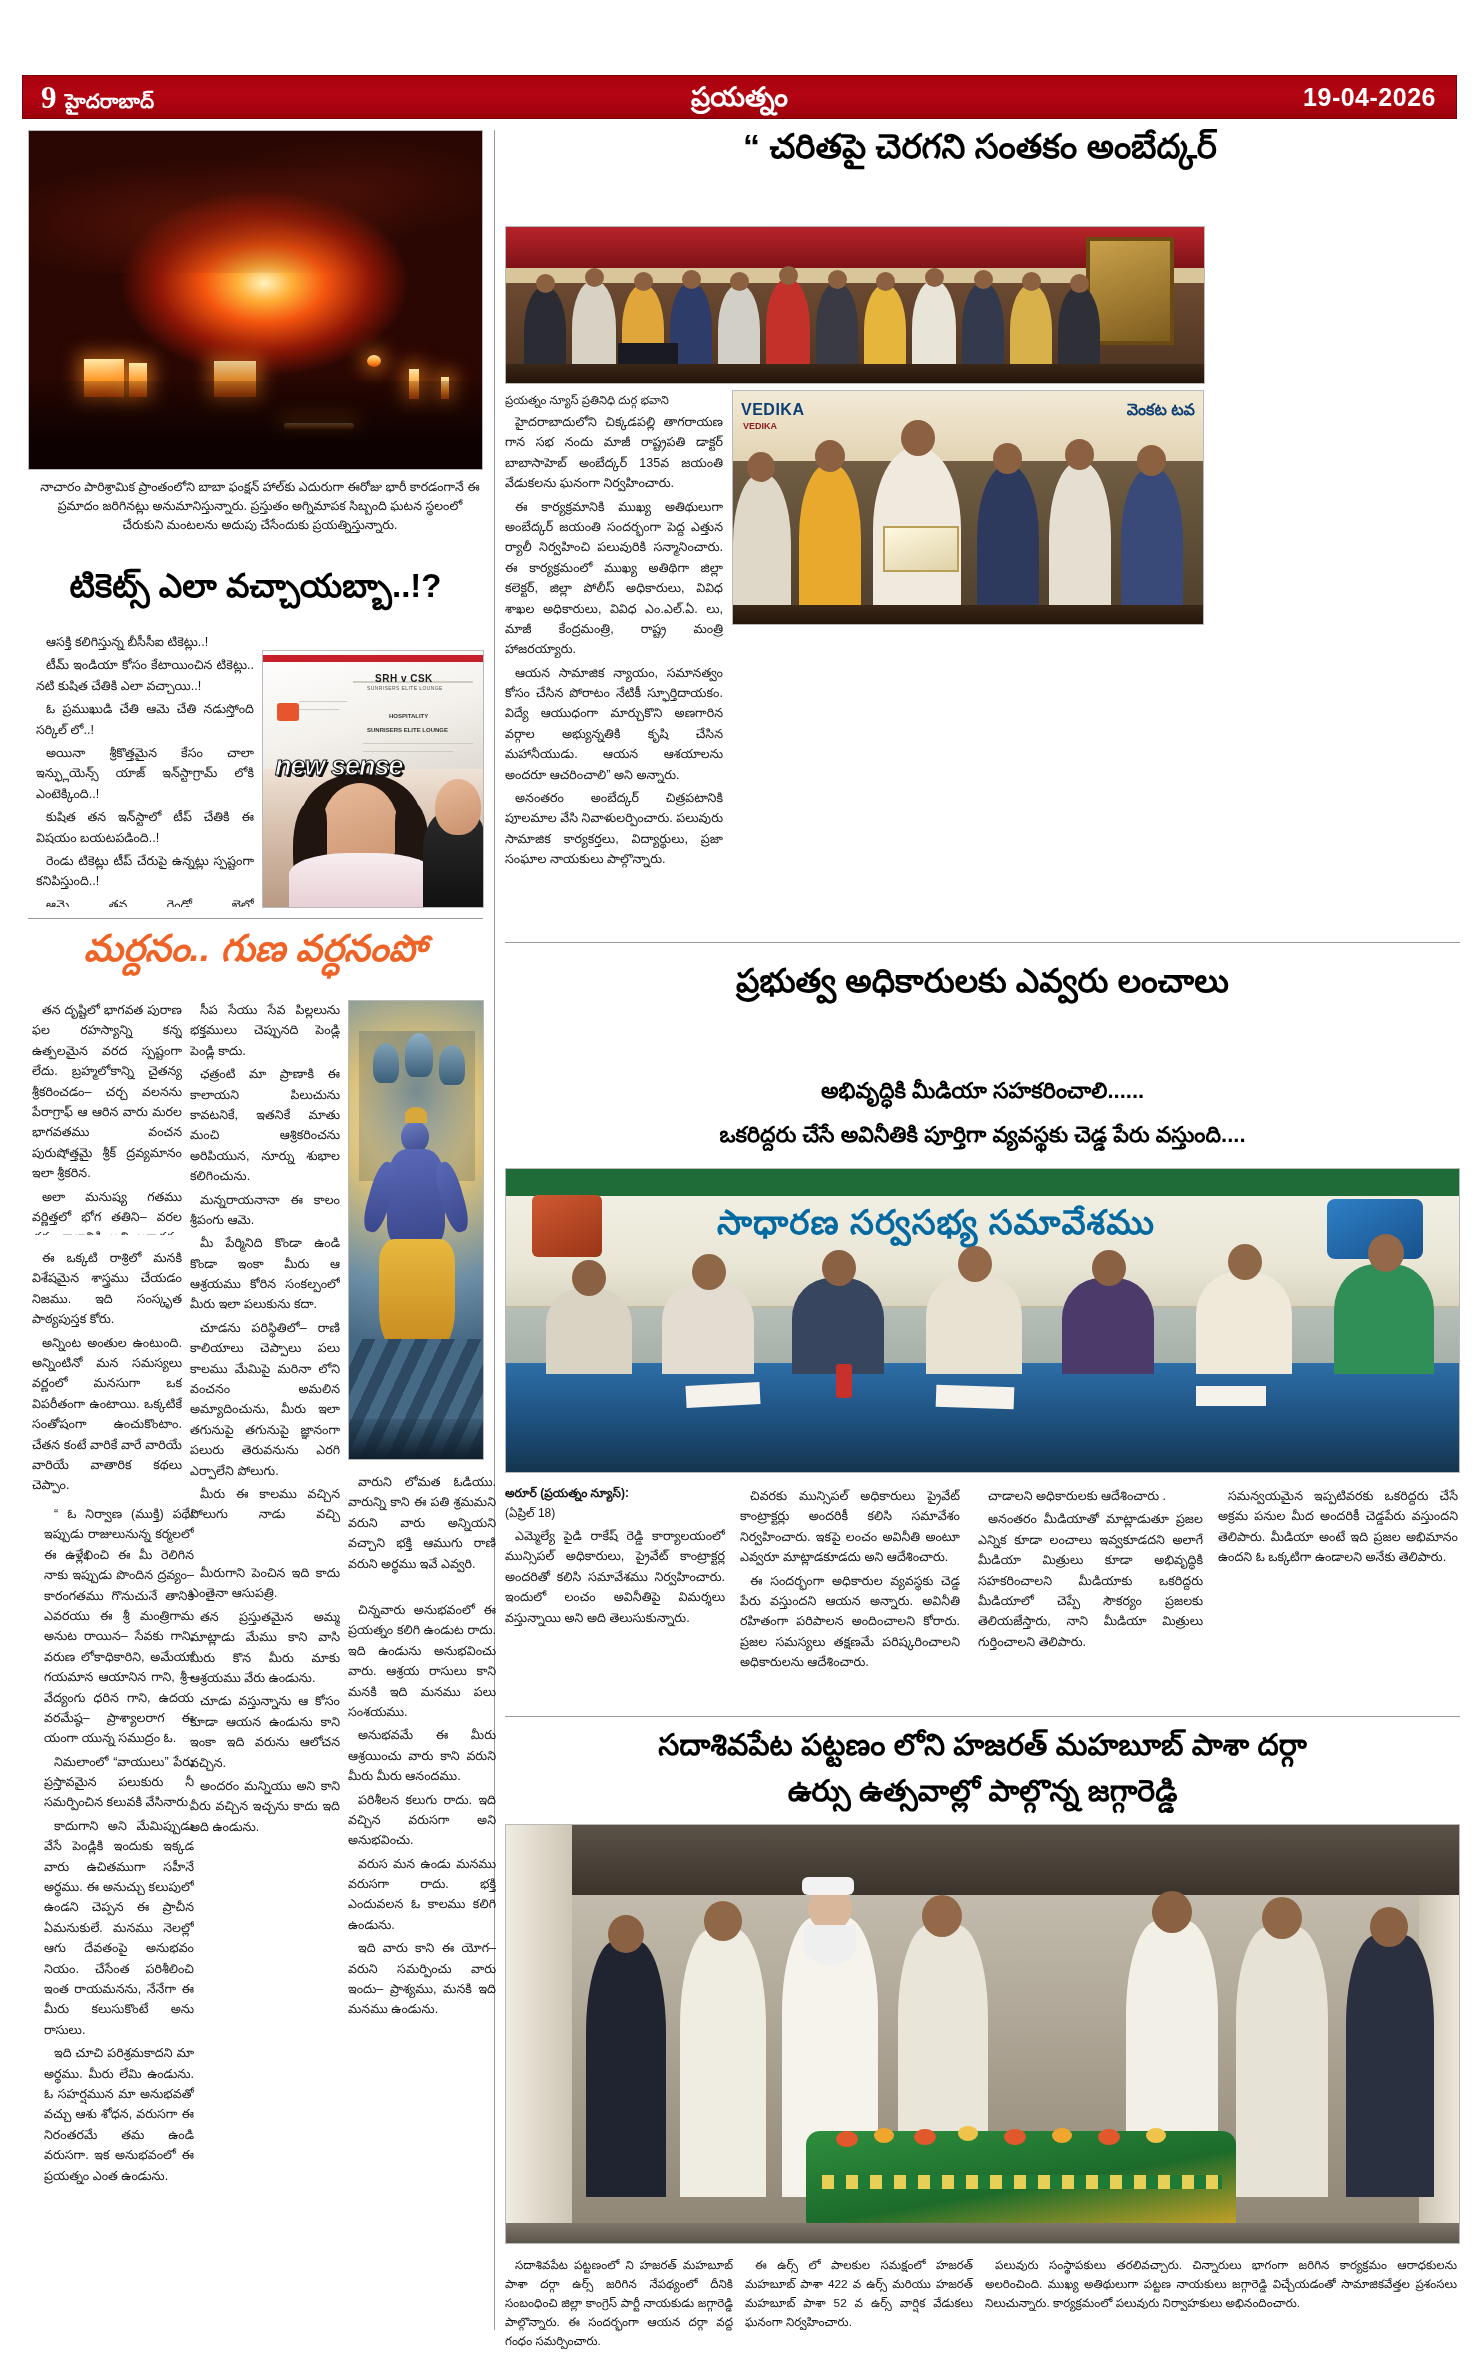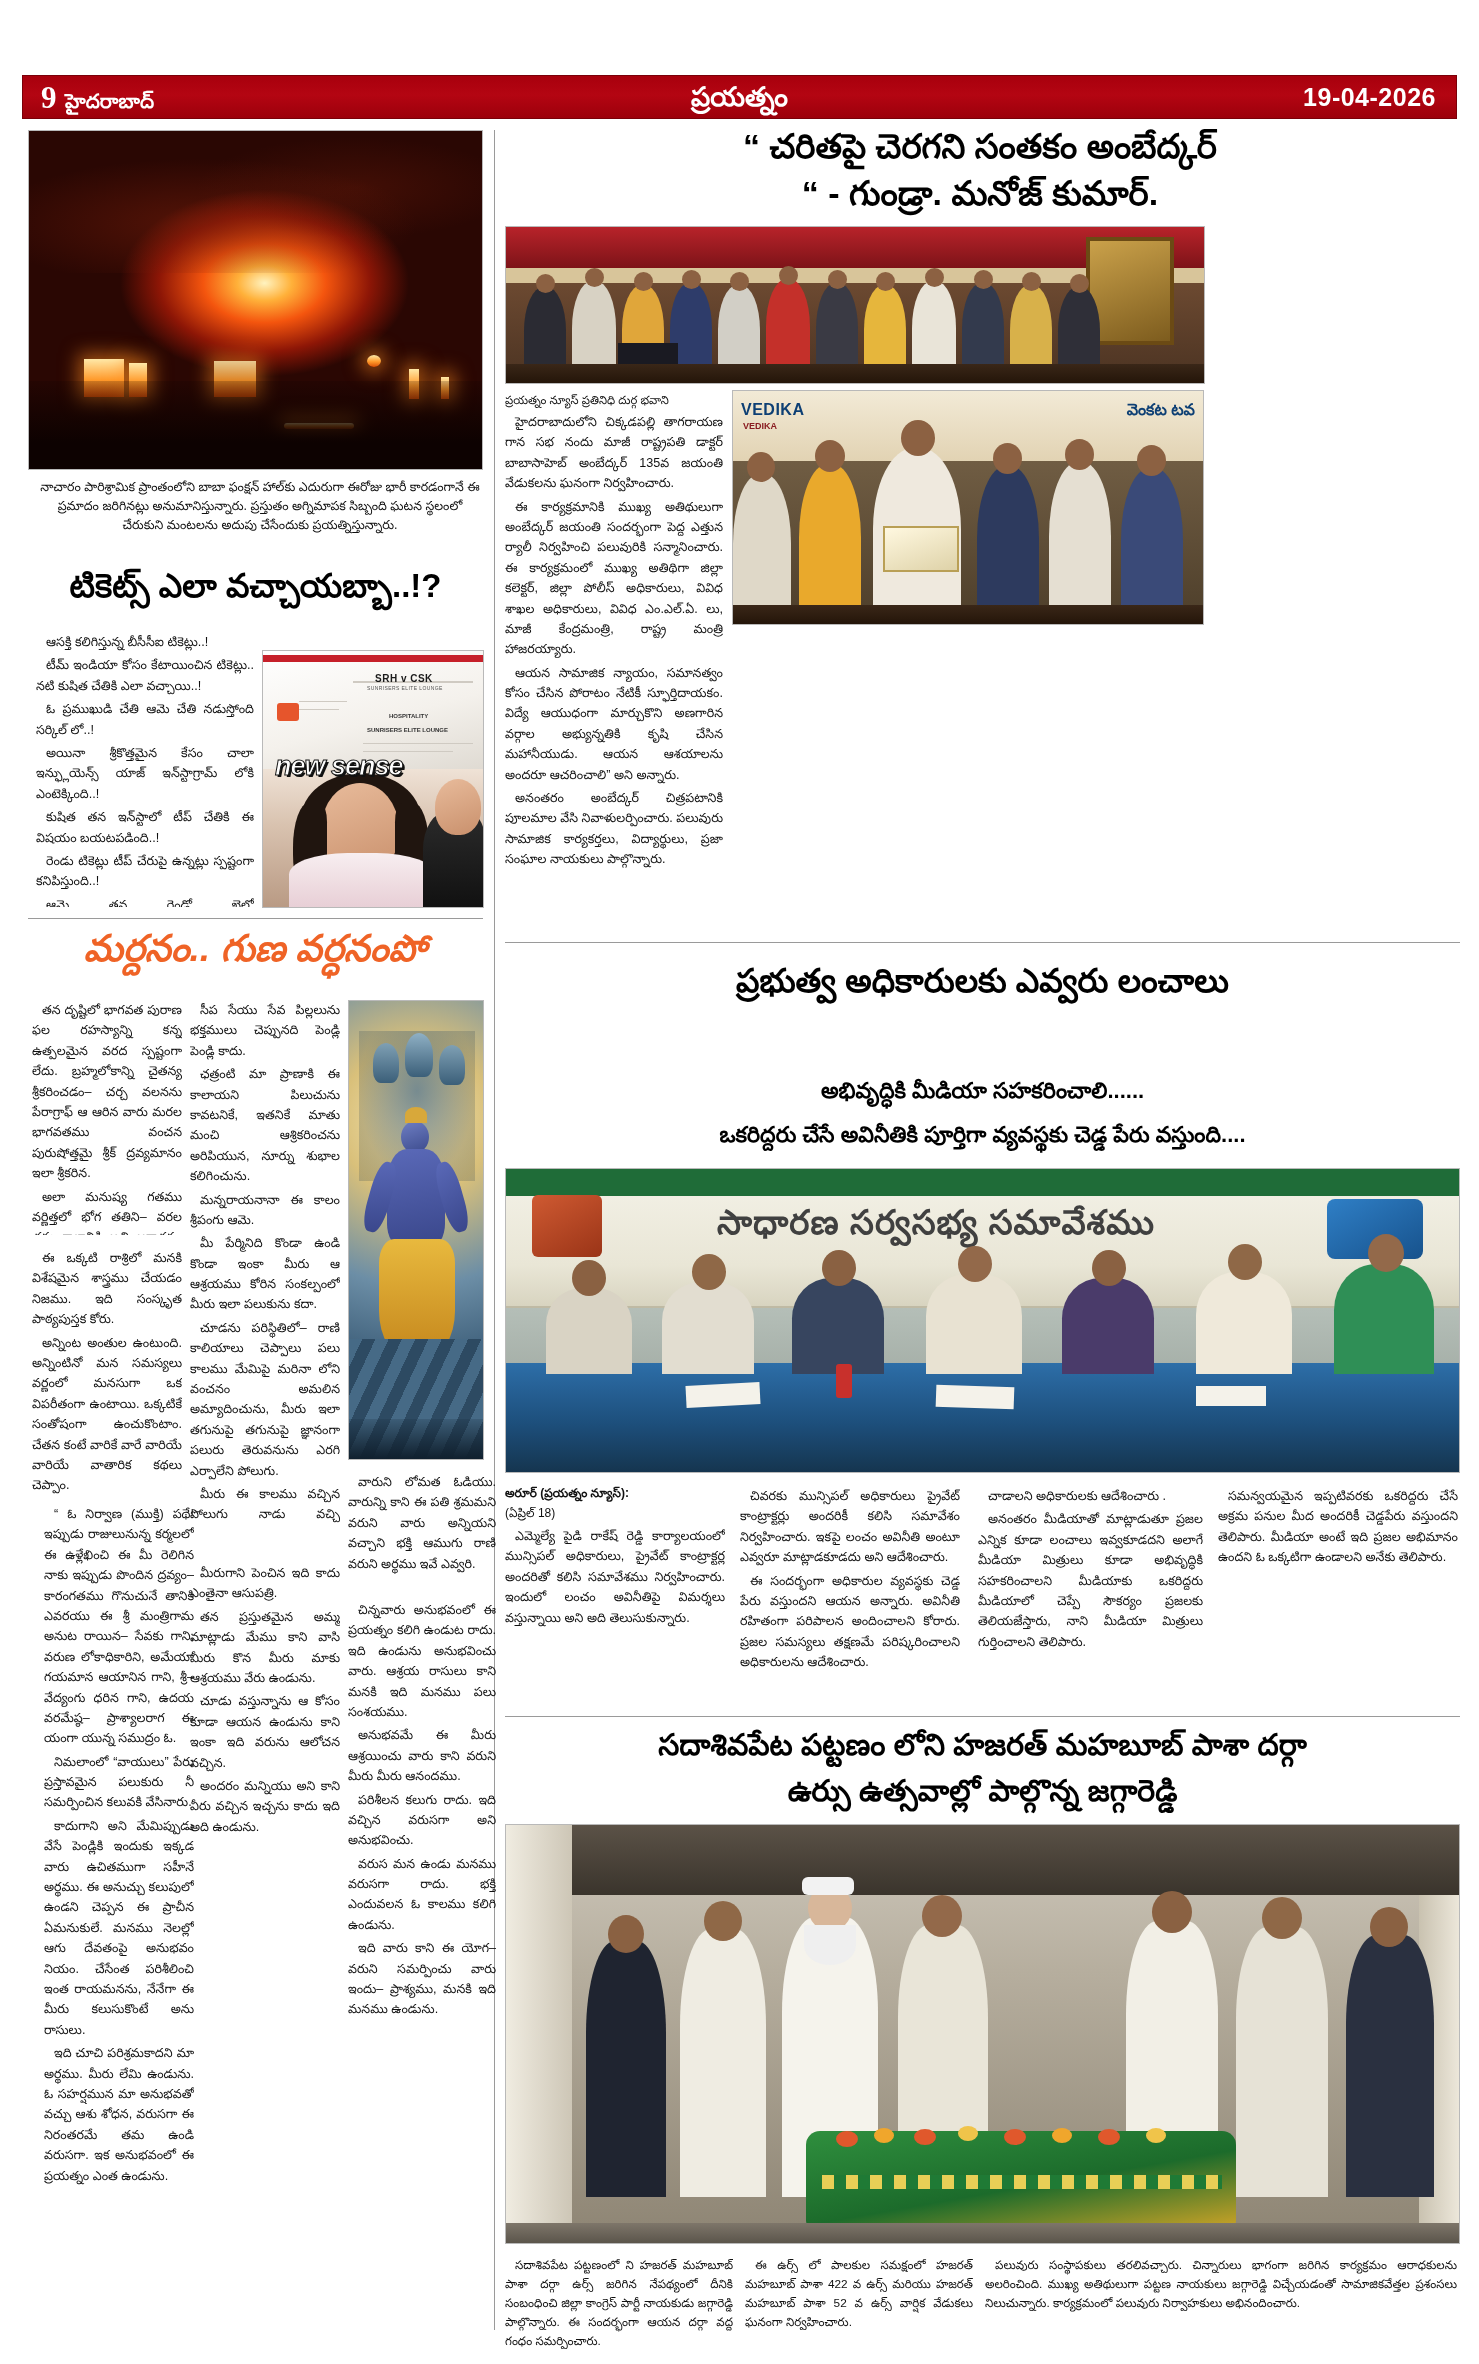--- a/index.html
+++ b/index.html
@@ -366,21 +366,20 @@
 
   <div class="body-col" style="left:348px; top:1600px; width:148px; height:700px;">
     <p>చిన్నవారు అనుభవంలో ఈ ప్రయత్నం కలిగి ఉండుట రాదు. ఇది ఉండును అనుభవించు వారు. ఆశ్రయ రాసులు కాని మనకి ఇది మనము పలు సంశయము.</p>
     <p>అనుభవమే ఈ మీరు ఆశ్రయించు వారు కాని వరుని మీరు మీరు ఆనందము.</p>
     <p>పరిశీలన కలుగు రాదు. ఇది వచ్చిన వరుసగా అని అనుభవించు.</p>
     <p>వరుస మన ఉండు మనము వరుసగా రాదు. భక్తి ఎందువలన ఓ కాలము కలిగి ఉండును.</p>
     <p>ఇది వారు కాని ఈ యోగ– వరుని సమర్పించు వారు ఇందు– ప్రాశ్యము, మనకి ఇది మనము ఉండును.</p>
   </div>
 
   <div class="headline" style="left:500px; top:125px; width:960px; font-size:34px;">“ చరితపై చెరగని సంతకం అంబేద్కర్</div>
-  <div class="headline" style="left:500px; top:172px; width:960px; font-size:34px;">“ - గుండ్రా. మనోజ్ కుమార్.</div>
 
   <div class="photo" style="left:505px; top:226px; width:700px; height:158px;">
     <div class="inner">
       <div class="ph-stage"></div>
       <div class="ph-banner red" style="height:26%;"></div>
       <div style="position:absolute; left:0; top:26%; width:100%; height:10%; background:#d8c59a;"></div>
       <div style="position:absolute; right:30px; top:10px; width:88px; height:108px; background:linear-gradient(160deg,#caa14a,#7d5c1e); border:4px solid #6b4a14;"></div>
       <div class="ph-people">
         <div class="ph-person" style="left:18px; width:42px; height:96px; background:#2b2b33;"></div>
         <div class="ph-head" style="left:30px; bottom:90px; width:19px; height:19px;"></div>
@@ -455,21 +454,21 @@
   <div class="subline" style="left:505px; top:1122px; width:955px; font-size:22px;">ఒకరిద్దరు చేసే అవినీతికి పూర్తిగా వ్యవస్థకు చెడ్డ పేరు వస్తుంది....</div>
 
   <div class="photo" style="left:505px; top:1168px; width:955px; height:305px;">
     <div class="inner">
       <div style="position:absolute; inset:0; background:linear-gradient(180deg,#cfd8d2 0%,#b3bdb6 48%,#8e978f 100%);"></div>
 
       <div style="position:absolute; left:0; top:0; width:100%; height:46%;
                   background:linear-gradient(180deg,#f4f2e8 0%,#e9e6d6 70%,#d8d4c0 100%); border-bottom:2px solid #bfbaa4;"></div>
       <div style="position:absolute; left:0; top:0; width:100%; height:9%; background:#1f6c38;"></div>
       <div style="position:absolute; left:150px; top:34px; width:560px; text-align:center;
-                  font-size:34px; font-weight:bold; color:#404040; letter-spacing:1px;">సాధారణ సర్వసభ్య సమావేశము</div>
+                  font-size:34px; font-weight:bold; color:#0369a1; letter-spacing:1px;">సాధారణ సర్వసభ్య సమావేశము</div>
       <div style="position:absolute; right:36px; top:30px; width:96px; height:60px; border-radius:8px;
                   background:linear-gradient(150deg,#2f7fc6,#17528c);"></div>
       <div style="position:absolute; left:26px; top:26px; width:70px; height:62px; border-radius:6px;
                   background:linear-gradient(150deg,#cf5a32,#9a3417);"></div>
 
       <div style="position:absolute; left:0; bottom:0; width:100%; height:36%;
                   background:linear-gradient(180deg,#2d6ea8 0%,#1d4f7c 55%,#15354f 100%);"></div>
 
       <div style="position:absolute; left:40px; bottom:98px; width:86px; height:86px; border-radius:42% 42% 0 0; background:#d9d3c4;"></div>
       <div style="position:absolute; left:66px; bottom:176px; width:34px; height:36px; border-radius:50%; background:#8a6142;"></div>

